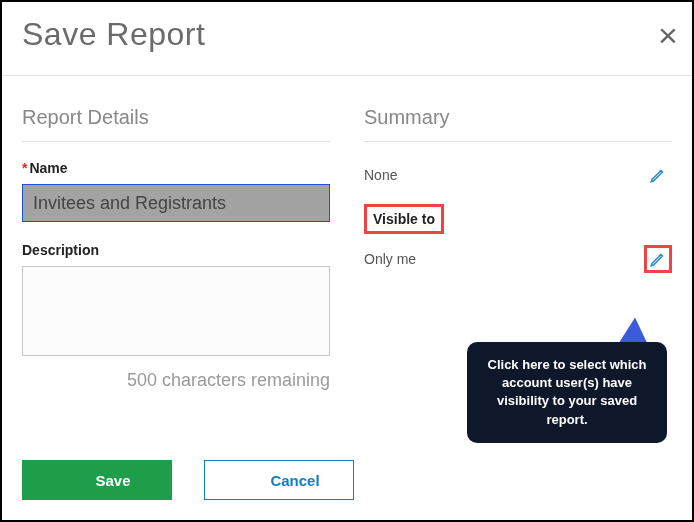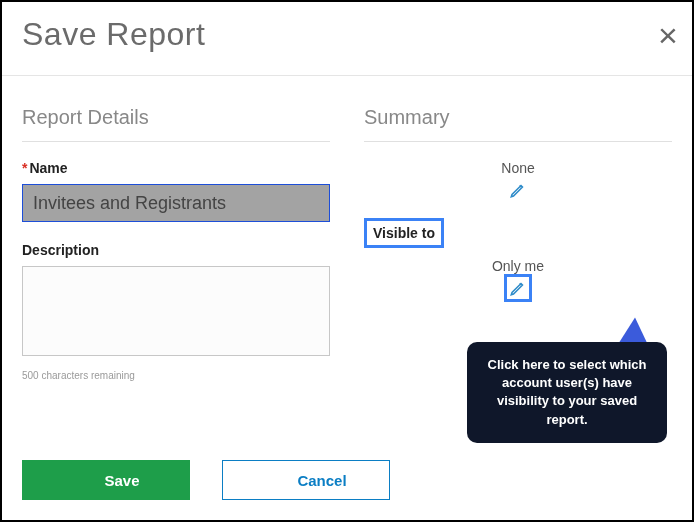--- a/index.html
+++ b/index.html
@@ -78,64 +78,64 @@
     padding: 6px 10px;
     font-size: 14px;
     border: 1px solid #c7c7c7;
     background: #fcfcfc;
     color: #444;
     outline: none;
     resize: none;
     margin-bottom: 10px;
   }
   .char-count {
-    font-size: 10px;
+    font-size: 18px;
     color: #9a9a9a;
+    text-align: right;
   }
   .summary-row {
     display: flex;
     align-items: center;
     justify-content: space-between;
     margin-bottom: 14px;
     min-height: 30px;
-    flex-direction: column;
   }
   .summary-value {
     font-size: 14px;
     color: #555;
   }
   .edit-icon {
     width: 28px;
     height: 28px;
     display: flex;
     align-items: center;
     justify-content: center;
     cursor: pointer;
   }
   .edit-icon svg { width: 18px; height: 18px; }
   .highlight-border {
-    border: 3px solid #3b82f6;
+    border: 3px solid #ef4444;
     padding: 2px;
   }
   .visible-to-label {
     display: inline-block;
     font-size: 14px;
     font-weight: 600;
     color: #222;
     padding: 4px 6px;
   }
   .footer {
     position: absolute;
     left: 20px;
     bottom: 20px;
     display: flex;
     gap: 20px;
   }
   .btn {
-    width: 168px;
+    width: 150px;
     height: 40px;
     font-size: 15px;
     font-weight: 600;
     cursor: pointer;
     border: none;
     display: flex;
     align-items: center;
     justify-content: center;
     padding-left: 32px;
   }

